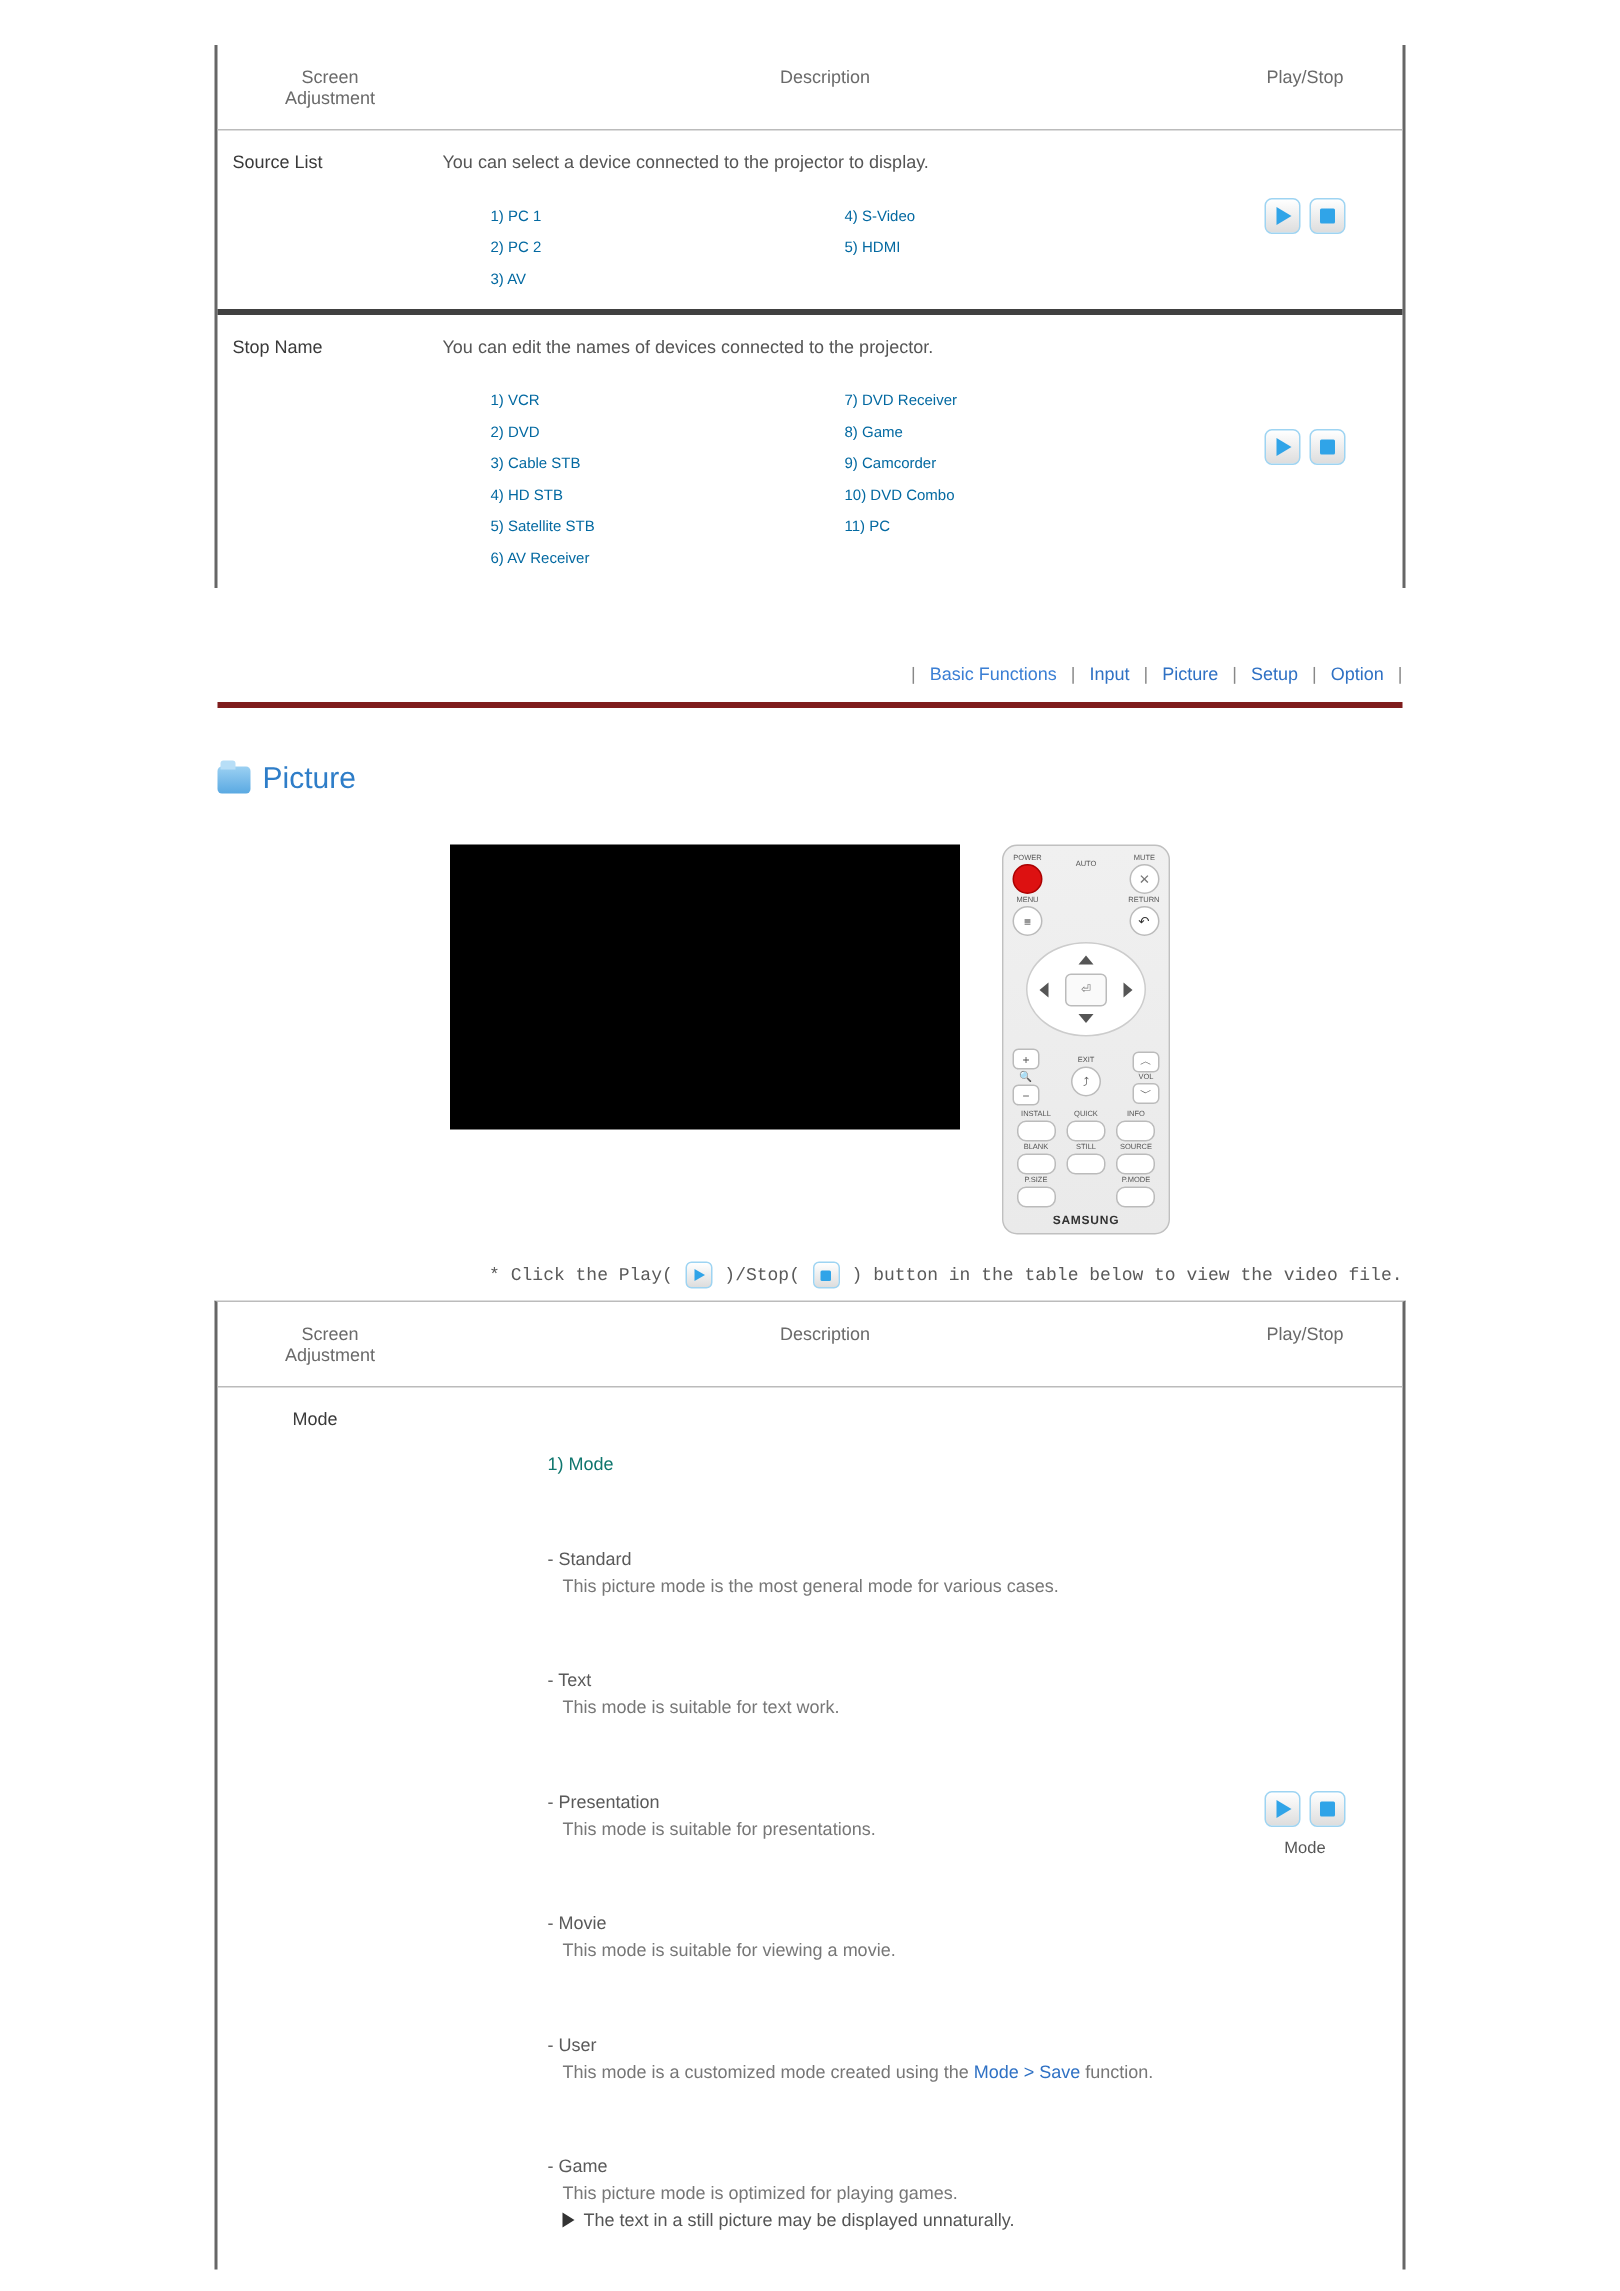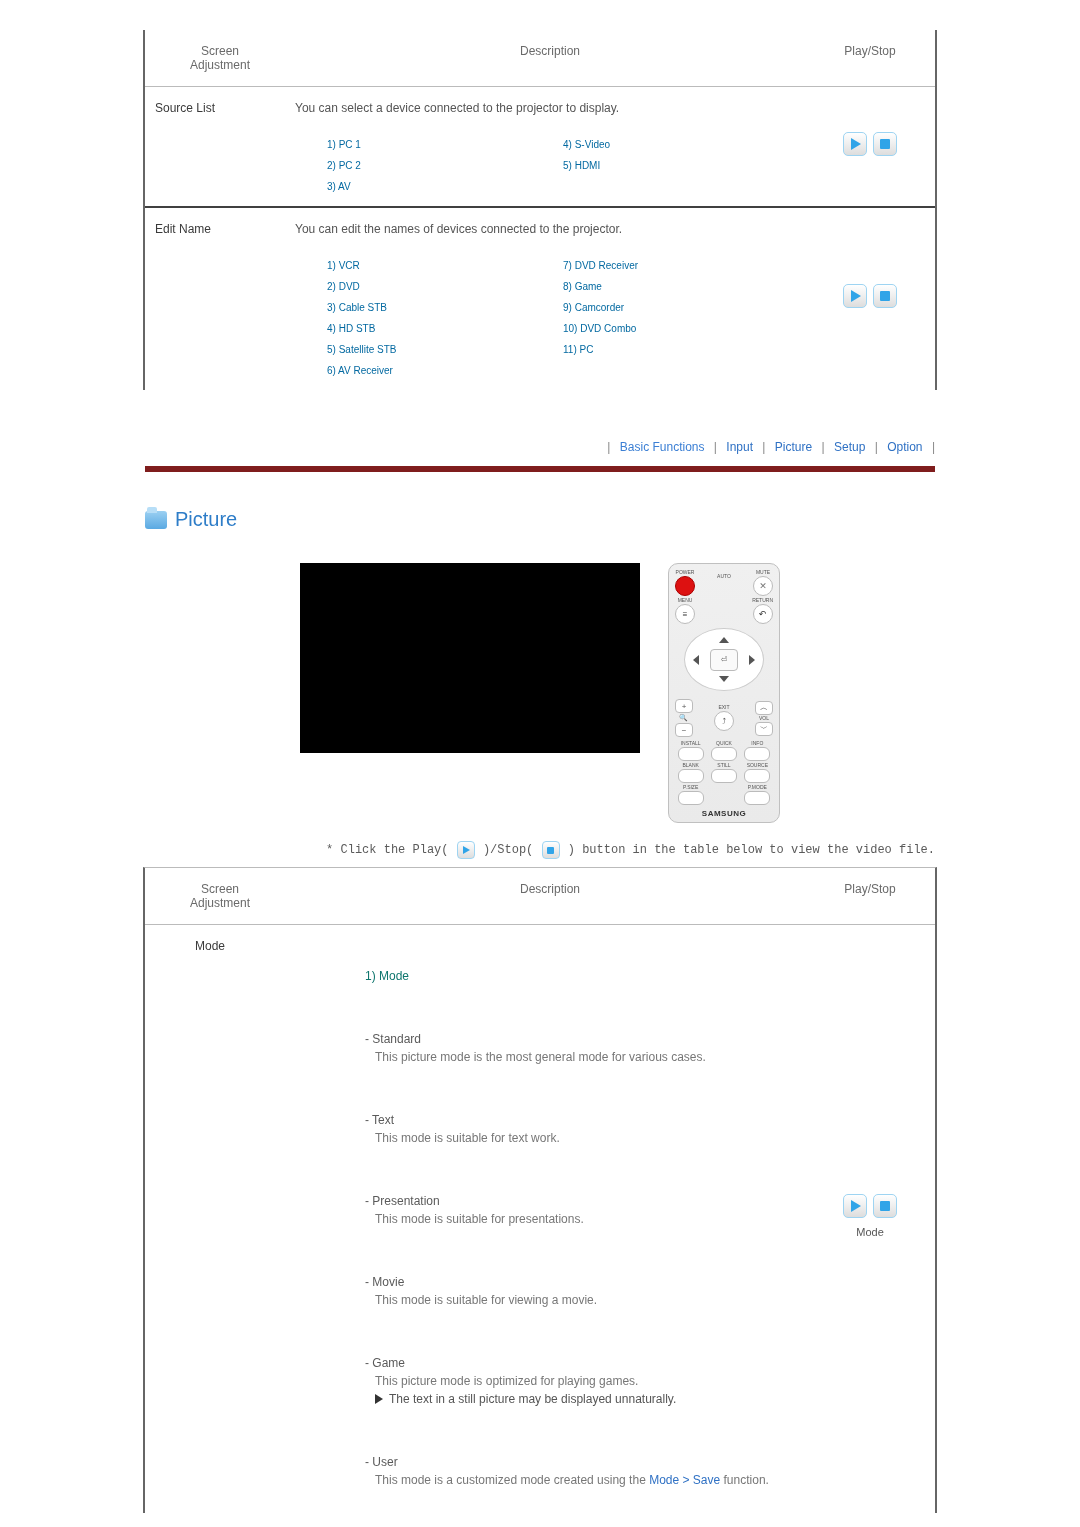--- a/index.html
+++ b/index.html
@@ -29,21 +29,21 @@
     grid-template-columns: 150px 1fr 130px;
     border-bottom: 1px solid #bbb;
     text-align: center;
     font-size: 12px;
     color: #6a6a6a;
   }
   .tbl-head > div {
     padding: 14px 8px;
   }
   .tbody-row {
-    border-bottom: 2px solid #404040;
+    border-bottom: 4px solid #404040;
     display: grid;
     grid-template-columns: 150px 1fr 130px;
     padding: 8px 0 14px 0;
   }
   .tbody-row:last-child { border-bottom: none; }
   .row-label {
     font-size: 12px;
     color: #3a3a3a;
     font-weight: 500;
     padding: 6px 6px 0 10px;
@@ -110,21 +110,21 @@
     margin-top: 2px;
   }
 
   
   .nav-line {
     width: 790px;
     margin: 0 auto;
     text-align: right;
     font-size: 12px;
     padding-bottom: 12px;
-    border-bottom: 6px solid #7f1d1d;
+    border-bottom: 4px solid #7f1d1d;
     color: #888;
   }
   .nav-line a {
     color: #2f71c4;
     text-decoration: none;
     padding: 0 6px;
   }
   .nav-line .sep { color: #888; }
   .nav-line a.active {
     color: #3b7fd4;
@@ -339,21 +339,21 @@
       </div>
       <div class="row-play">
         <div class="ps-pair">
           <div class="ps-btn ps-play"></div>
           <div class="ps-btn ps-stop"></div>
         </div>
       </div>
     </div>
 
     <div class="tbody-row">
-      <div class="row-label">Edit Name</div>
+      <div class="row-label">Stop Name</div>
       <div class="row-desc">
         <div>You can edit the names of devices connected to the projector.</div>
         <div class="two-col-list">
           <span>1) VCR</span>
           <span>7) DVD Receiver</span>
           <span>2) DVD</span>
           <span>8) Game</span>
           <span>3) Cable STB</span>
           <span>9) Camcorder</span>
           <span>4) HD STB</span>
@@ -521,33 +521,33 @@
           </div>
           <div class="mode-item">
             <div class="mi-name">- Presentation</div>
             <div class="mi-text">This mode is suitable for presentations.</div>
           </div>
           <div class="mode-item">
             <div class="mi-name">- Movie</div>
             <div class="mi-text">This mode is suitable for viewing a movie.</div>
           </div>
           <div class="mode-item">
+            <div class="mi-name">- User</div>
+            <div class="mi-text">
+              <span>This mode is a customized mode created using the </span><span class="blue-link">Mode &gt; Save</span><span> function.</span>
+            </div>
+          </div>
+          <div class="mode-item">
             <div class="mi-name">- Game</div>
             <div class="mi-text">This picture mode is optimized for playing games.</div>
             <div class="mode-note">
               <div class="tri"></div>
               <div>The text in a still picture may be displayed unnaturally.</div>
             </div>
           </div>
-          <div class="mode-item">
-            <div class="mi-name">- User</div>
-            <div class="mi-text">
-              <span>This mode is a customized mode created using the </span><span class="blue-link">Mode &gt; Save</span><span> function.</span>
-            </div>
-          </div>
         </div>
       </div>
 
       <div class="row-play">
         <div class="ps-pair">
           <div class="ps-btn ps-play"></div>
           <div class="ps-btn ps-stop"></div>
         </div>
         <div class="ps-caption">Mode</div>
       </div>

